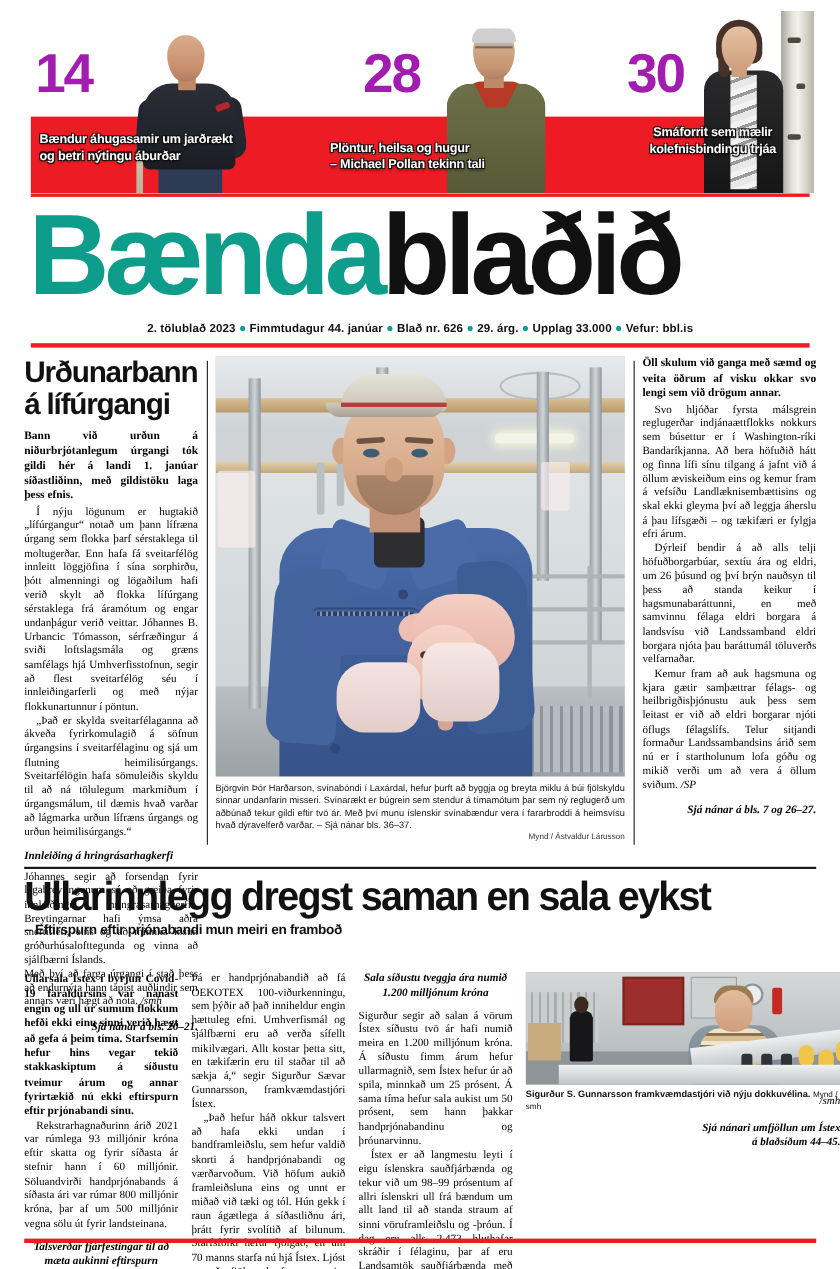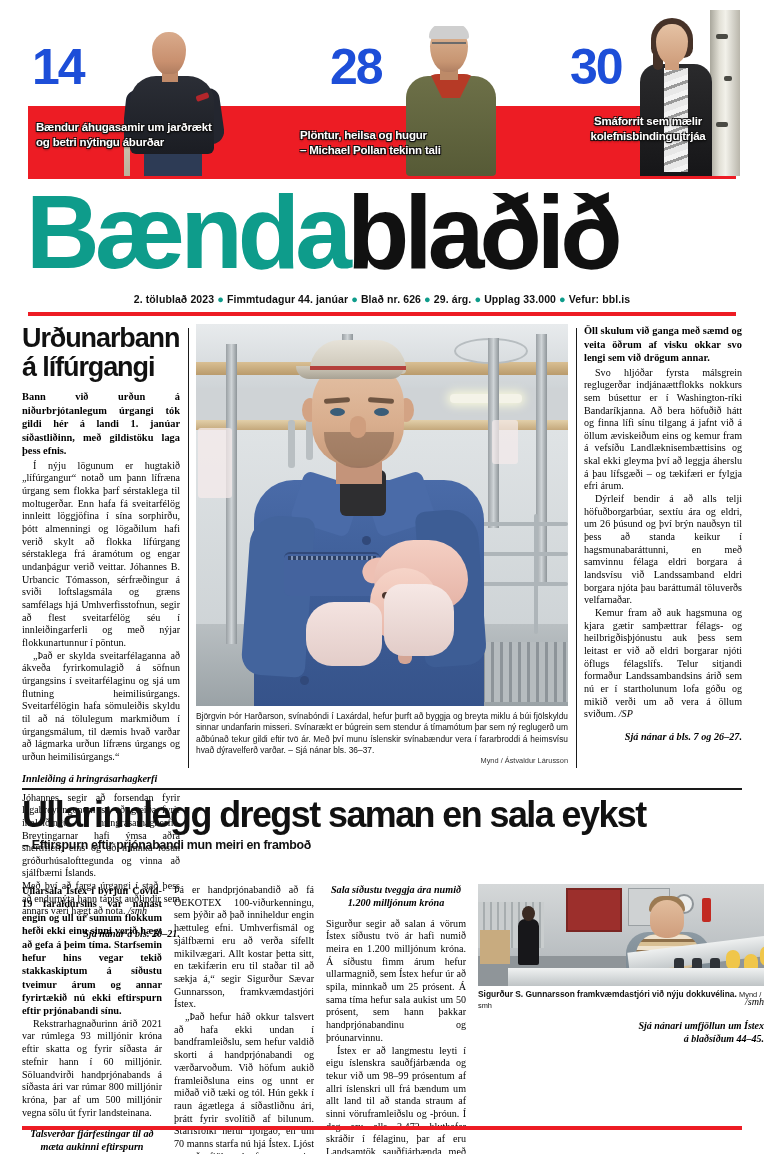--- a/index.html
+++ b/index.html
@@ -37,21 +37,21 @@
     position: absolute;
     top: 0;
     height: 176px;
   }
   .teaser-num {
     position: absolute;
     font-family: "Liberation Sans", sans-serif;
     font-weight: 700;
     font-size: 50px;
     line-height: 1;
-    color: #1d4ed8;
+    color: #a21caf;
     letter-spacing: -2px;
   }
   .teaser-caption {
     position: absolute;
     font-family: "Liberation Sans", sans-serif;
     font-weight: 700;
     font-size: 11.5px;
     line-height: 1.28;
     color: #ffffff;
     text-shadow:

